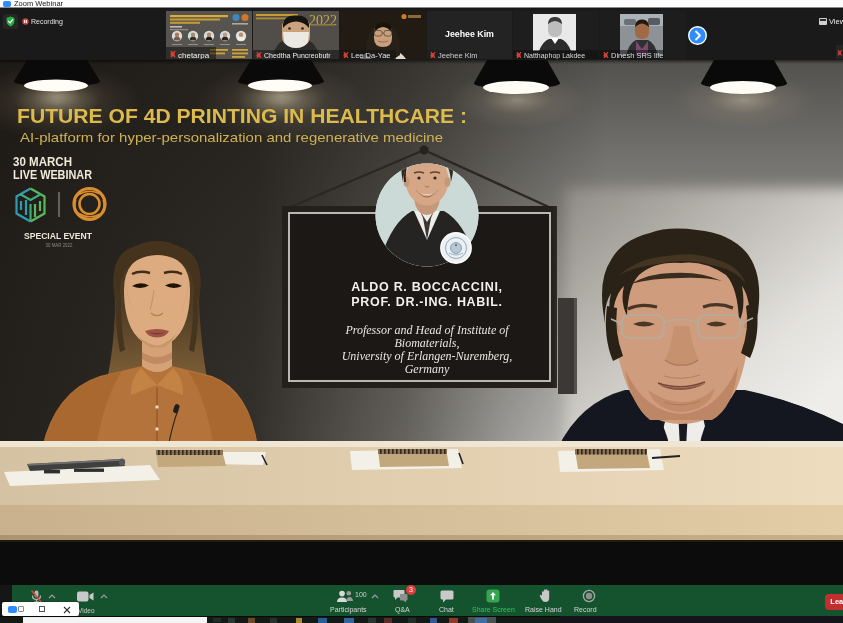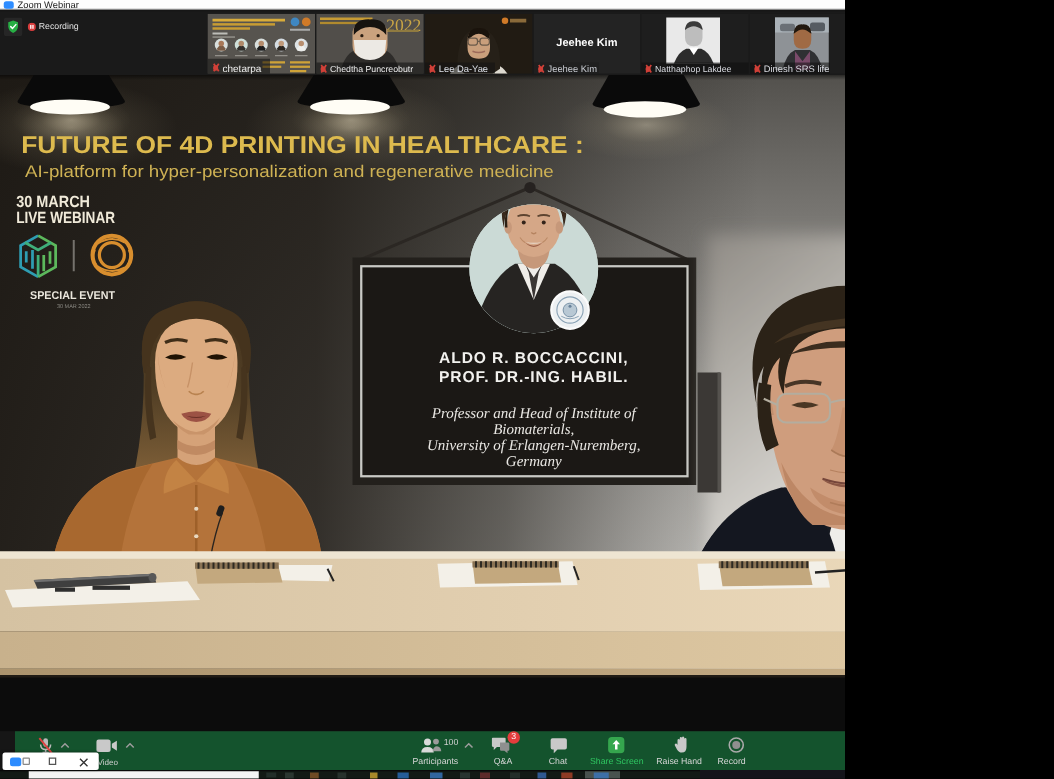--- a/index.html
+++ b/index.html
@@ -1,18 +1,18 @@
 <!DOCTYPE html>
 <html><head>
 <meta charset="utf-8">
 <style>
   * { margin:0; padding:0; box-sizing:border-box; }
   html,body { width:843px; height:623px; overflow:hidden; background:#000; }
   body { font-family:"Liberation Sans", sans-serif; }
-  #app { position:relative; width:676px; height:623px; background:#161616; overflow:hidden; }
+  #app { position:relative; width:843px; height:623px; background:#161616; overflow:hidden; }
   .abs { position:absolute; }
 </style>
 </head>
 <body>
 <div id="app">
 
   <div class="abs" style="left:0;top:0;width:843px;height:8px;background:#fdfdfd;border-bottom:1px solid #888;">
     <div class="abs" style="left:3px;top:1px;width:8px;height:6px;background:#2d8cff;border-radius:2px;"></div>
     <div class="abs" style="left:14px;top:-1px;font-size:7.5px;color:#1a1a1a;">Zoom Webinar</div>
   </div>

